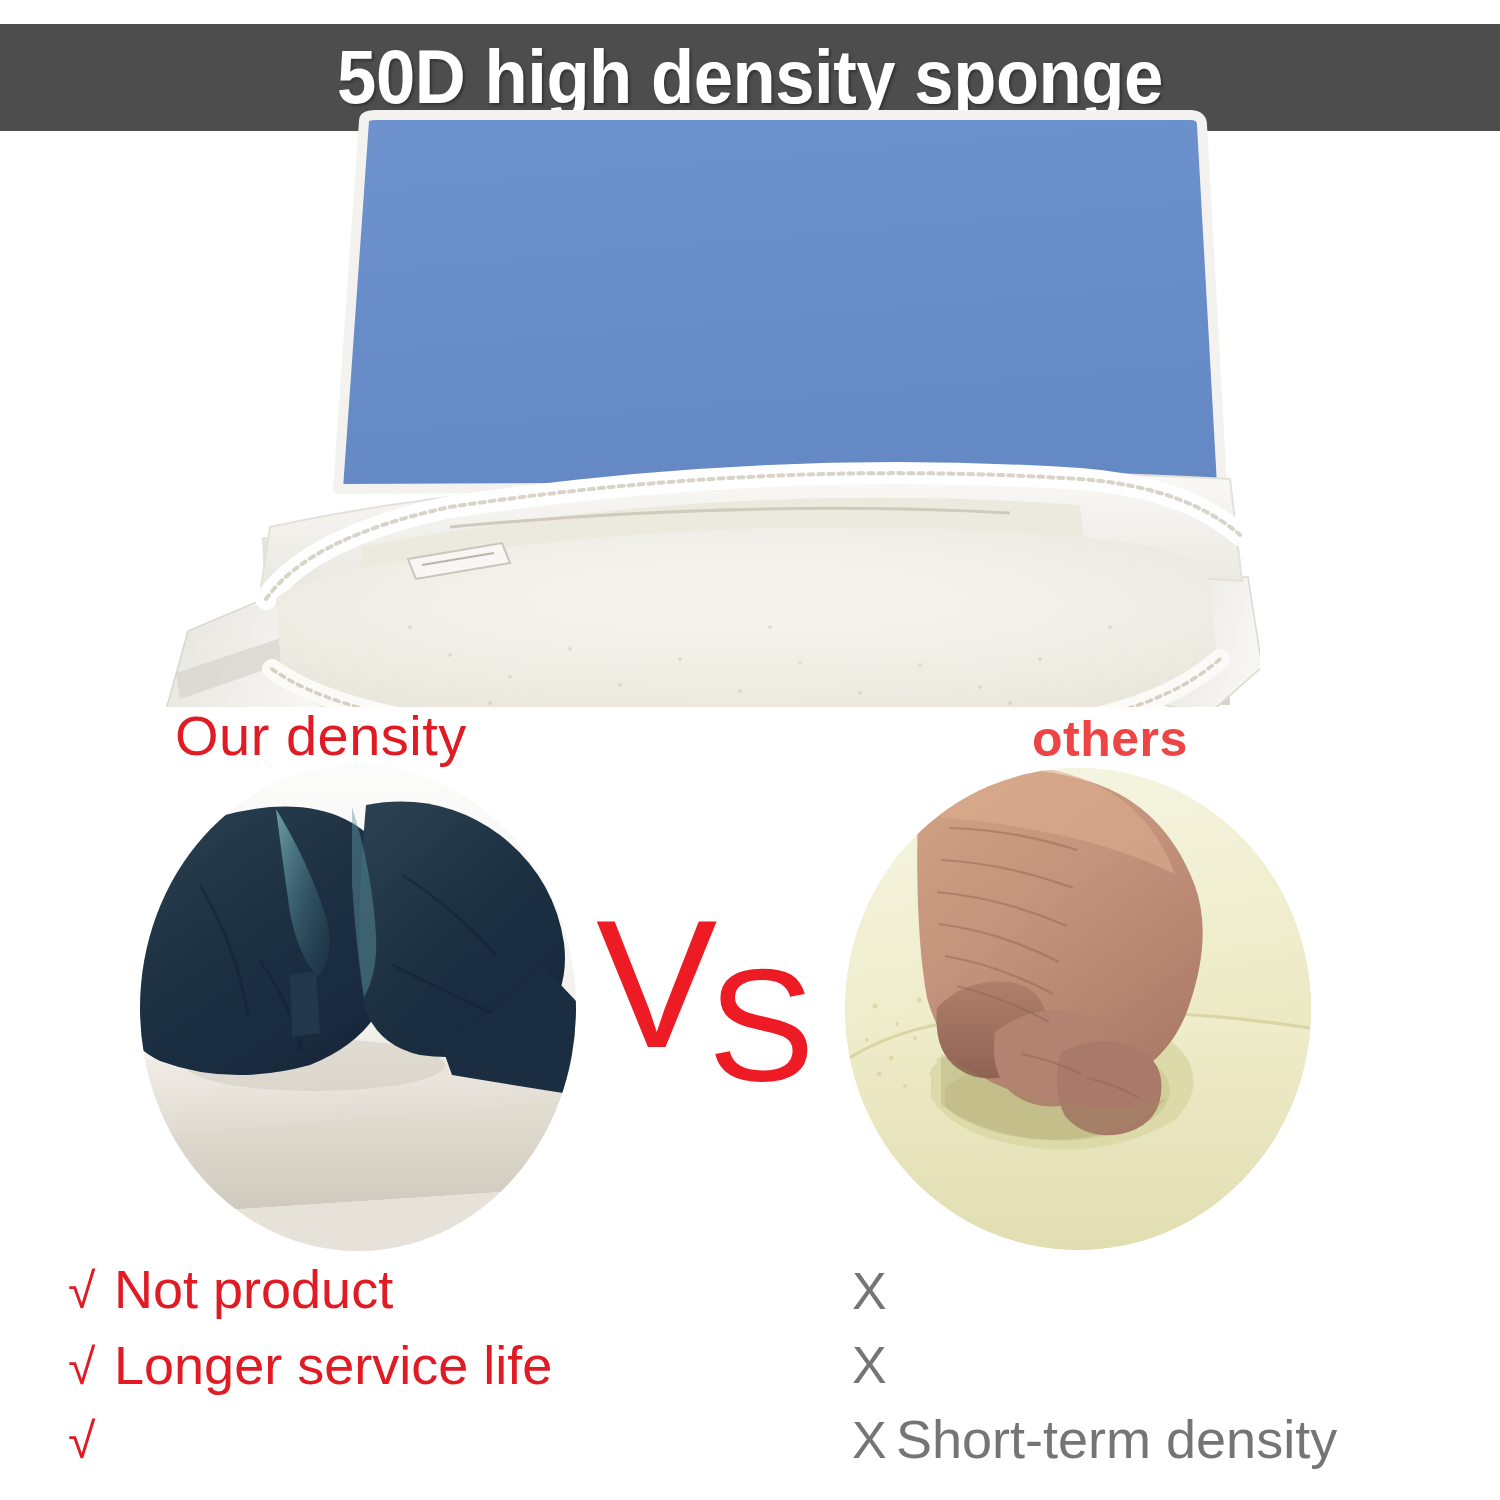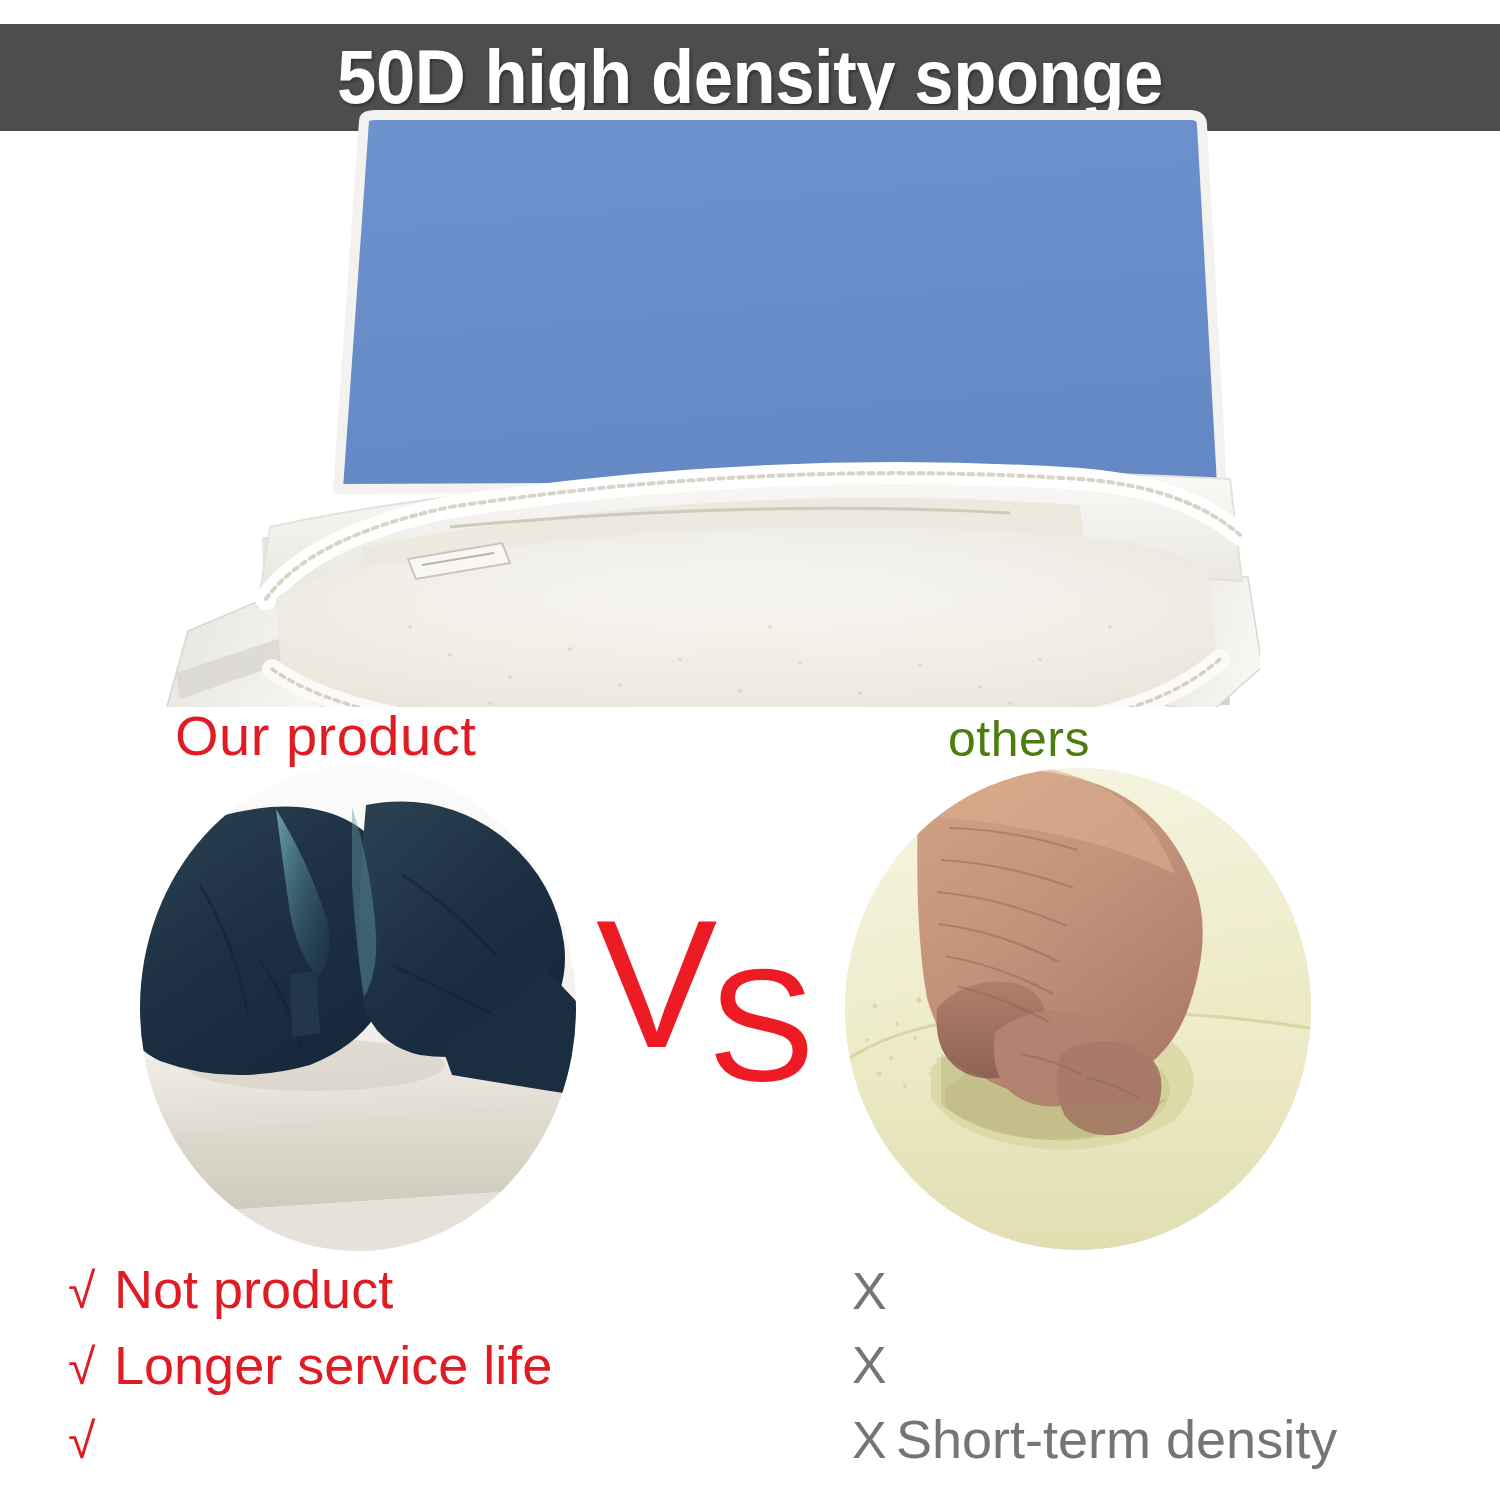--- a/index.html
+++ b/index.html
@@ -58,25 +58,25 @@
     left: 175px;
     top: 703px;
     font-size: 56px;
     color: #e01b24;
     font-weight: 400;
     letter-spacing: 0.5px;
     white-space: nowrap;
   }
   .label-others {
     position: absolute;
-    left: 948px;
+    left: 1032px;
     top: 710px;
     font-size: 50px;
-    color: #4d7c0f;
-    font-weight: 400;
+    color: #ef4444;
+    font-weight: 700;
     letter-spacing: 0.5px;
     white-space: nowrap;
   }
 
   
   .circle-photo {
     position: absolute;
     border-radius: 50%;
     overflow: hidden;
   }
@@ -244,21 +244,21 @@
     </g>
 
     <path d="M122,562 Q180,604 320,622 Q600,654 880,622 Q1010,606 1070,552" fill="none" stroke="#fbfaf7" stroke-width="20" stroke-linecap="round"></path>
     <path d="M122,562 Q180,604 320,622 Q600,654 880,622 Q1010,606 1070,552" fill="none" stroke="#d5d0c2" stroke-width="3.5" stroke-dasharray="5 5" stroke-linecap="round"></path>
 
     <path d="M258,452 L352,436 L360,456 L266,472 Z" fill="#f8f7f4" stroke="#c9c5bc" stroke-width="2"></path>
     <path d="M272,458 L344,446" fill="none" stroke="#b9b4a9" stroke-width="2"></path>
   </svg>
 </div>
 
-<div class="label-our-product">Our product</div>
+<div class="label-our-product">Our density</div>
 
 <div class="label-others">others</div>
 
 <div class="circle-photo circle-left">
   <svg viewBox="0 0 436 486" preserveAspectRatio="none">
     <defs>
       <linearGradient id="gRoom" x1="0" y1="0" x2="0" y2="1">
         <stop offset="0" stop-color="#fbfbfa"></stop>
         <stop offset="1" stop-color="#ecebe7"></stop>
       </linearGradient>

